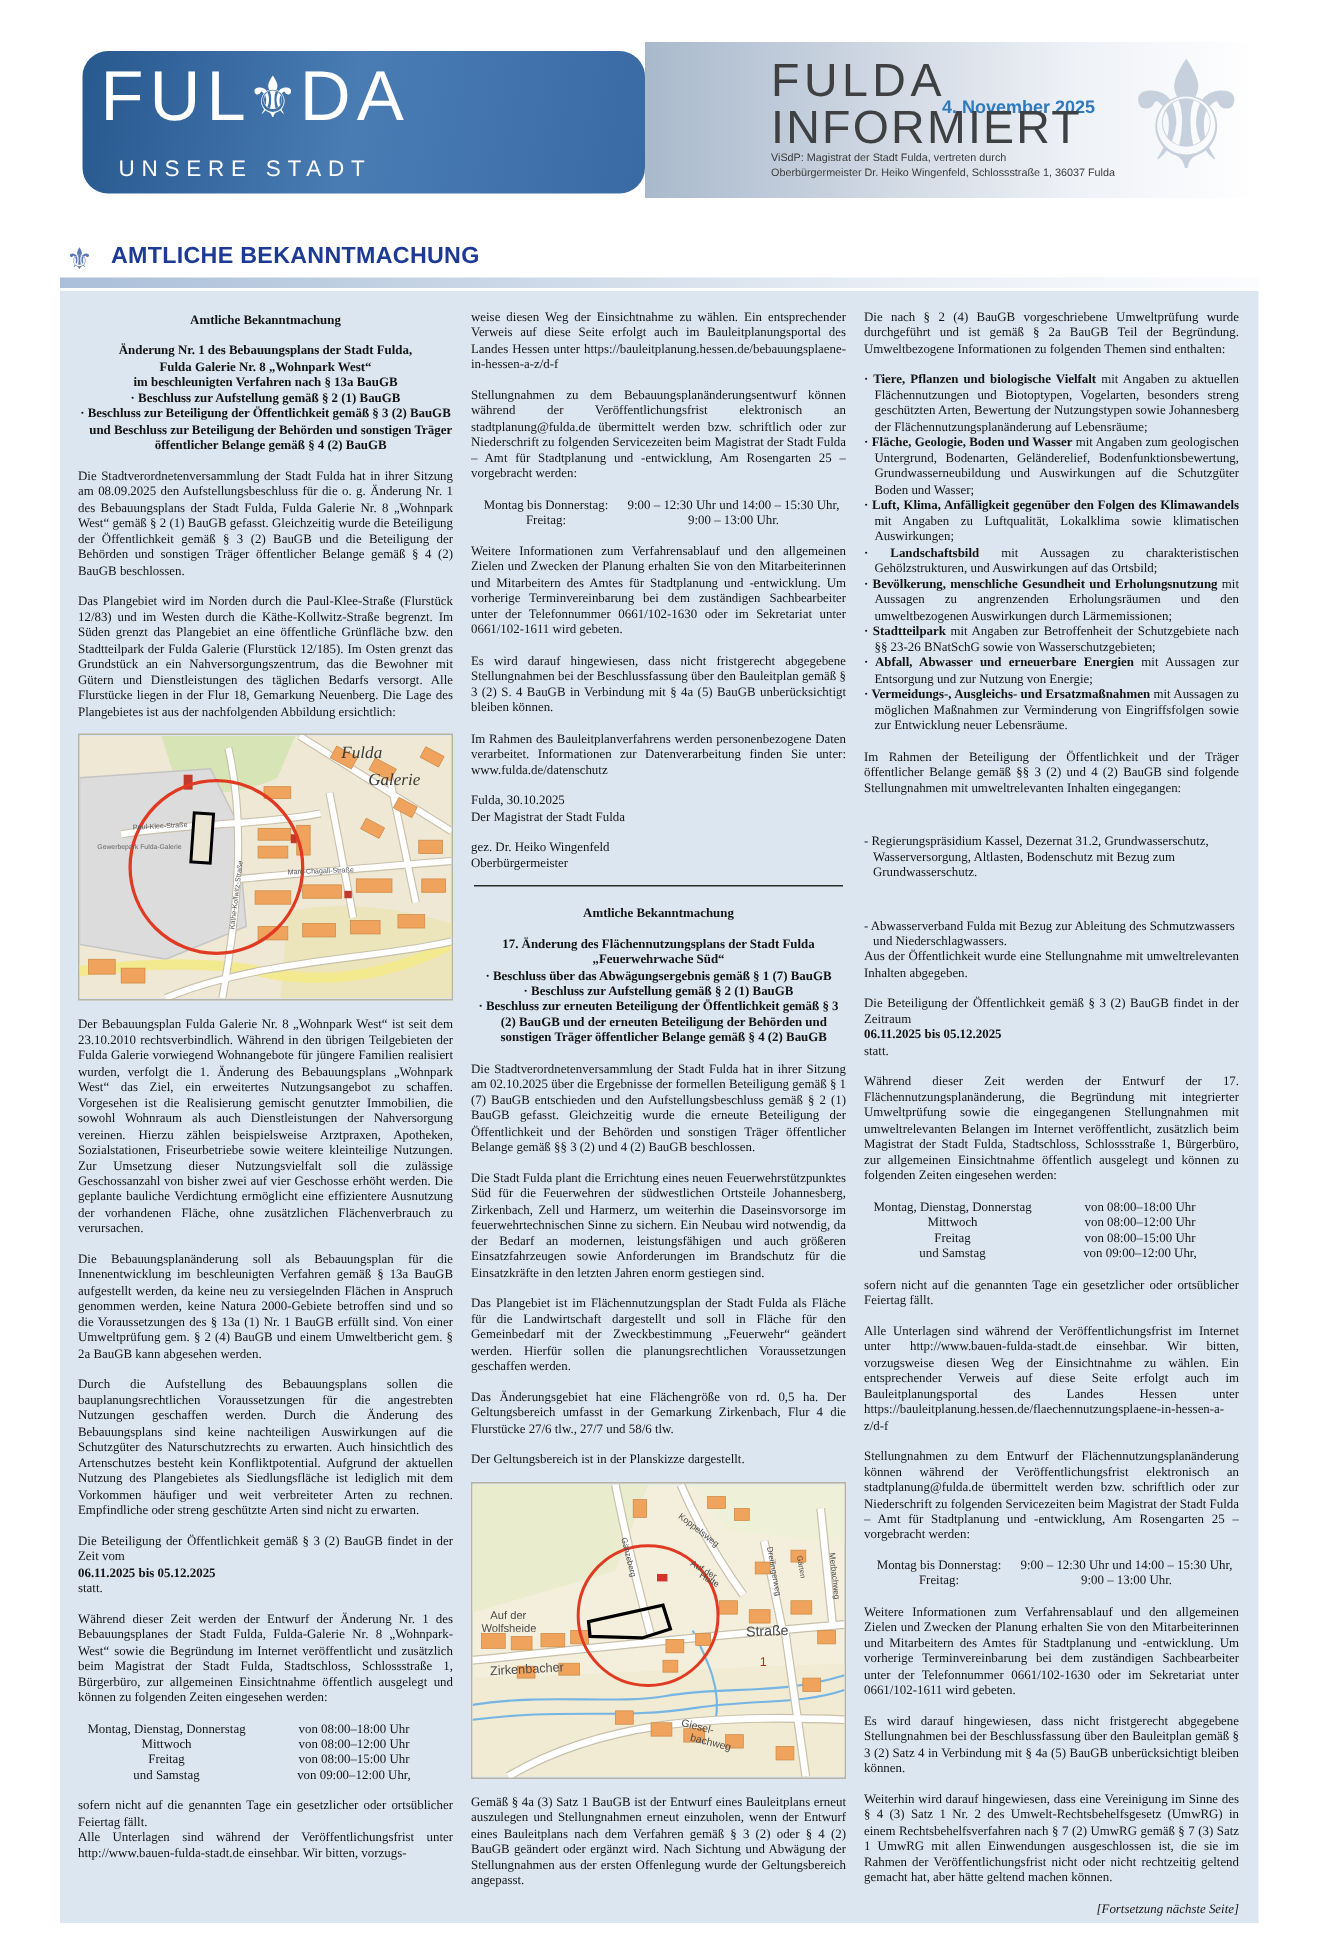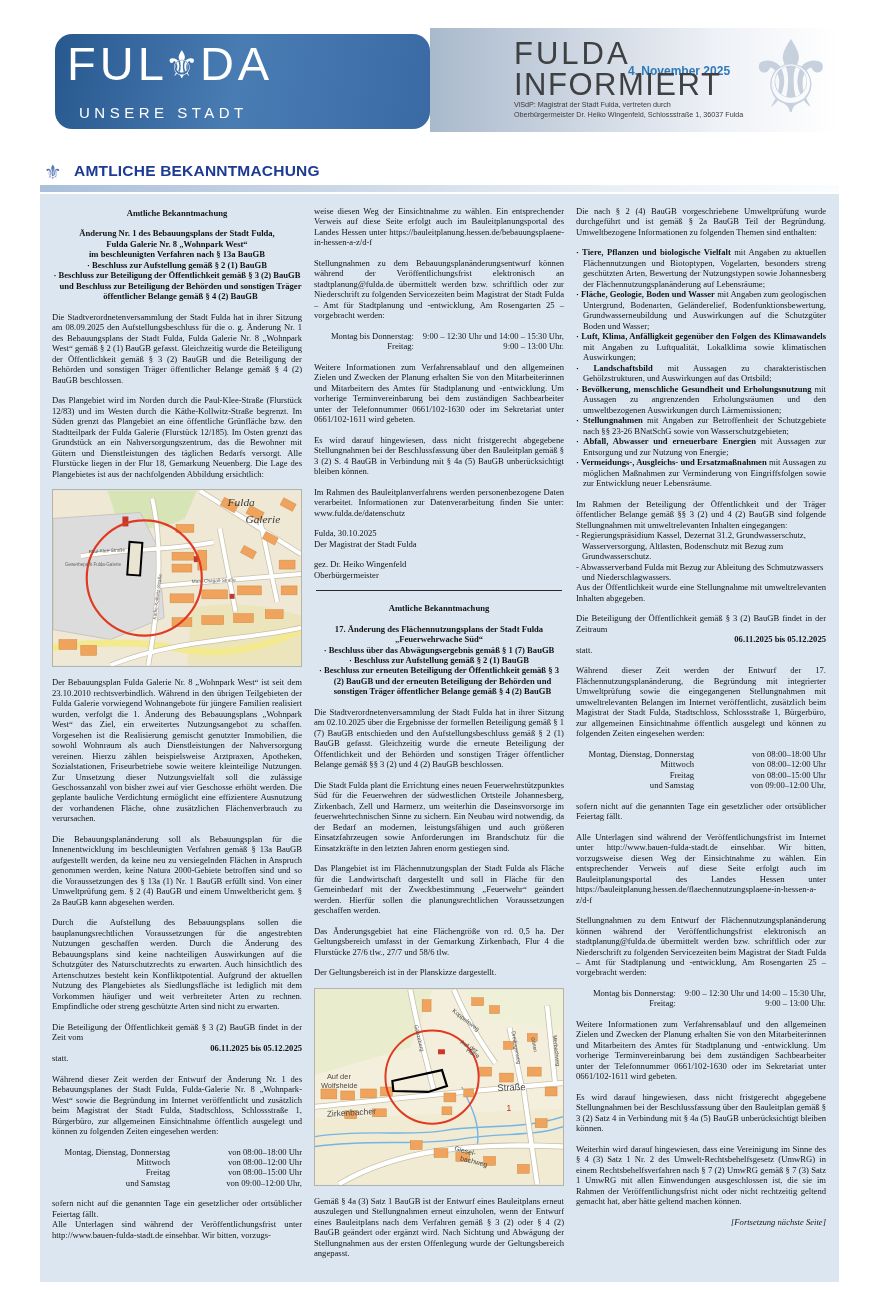--- a/index.html
+++ b/index.html
@@ -41,23 +41,23 @@
   .content{position:absolute;left:40px;top:194px;width:799px;height:1088px;
     background:#dce6f1;box-sizing:border-box;padding:12px 12px 0 12px;
     display:flex;gap:12px;overflow:hidden;}
   .col{width:250px;flex:none;font-size:8.6px;line-height:1.22;text-align:justify;}
 
   .h{text-align:center;font-weight:bold;margin:2px 0 10px;}
   .tb{font-weight:bold;margin:0 0 10px;text-align:center;}
   .tb .bl{padding-left:7px;text-indent:-7px;}
   .p{margin:0 0 10px;}
   .m0{margin-bottom:0;}
-  .dash{padding-left:6px;text-indent:-6px;text-align:left;margin-bottom:0;}
-  .date{text-align:right;font-weight:bold;margin:0;}
-  .times .trow{display:flex;text-align:right;}
+  .dash{padding-left:6px;text-indent:-6px;text-align:left;margin-bottom:0;margin-top:25px;}
+  .date{text-align:left;font-weight:bold;margin:0;}
+  .times .trow{display:flex;text-align:center;}
   .times .c1{flex:none;}
   .times .c2{flex:1;}
   .blist .bullet{padding-left:7px;text-indent:-7px;margin:0;}
   .bb{font-weight:bold;}
   .rule{border-top:1px solid #2a2a2a;margin:4px 2px 12px;}
   .cont{text-align:right;font-style:italic;margin:0 0 8px;}
   .map{margin:2px 0 10px;}
   .map svg{display:block;border:1px solid #b9b2a0;}
   .mlbl-big{font-family:"Liberation Serif",serif;font-style:italic;font-size:11.5px;fill:#3a3a3a;}
   .mlbl-sm{font-family:"Liberation Sans",sans-serif;font-size:4.6px;fill:#666;}
@@ -311,21 +311,21 @@
         <div class="p">Gemäß § 4a (3) Satz 1 BauGB ist der Entwurf eines Bauleitplans erneut auszulegen und Stellungnahmen erneut einzuholen, wenn der Entwurf eines Bauleitplans nach dem Verfahren gemäß § 3 (2) oder § 4 (2) BauGB geändert oder ergänzt wird. Nach Sichtung und Abwägung der Stellungnahmen aus der ersten Offenlegung wurde der Geltungsbereich angepasst.</div>
       </div>
     <div class="col">
         <div class="p">Die nach § 2 (4) BauGB vorgeschriebene Umweltprüfung wurde durchgeführt und ist gemäß § 2a BauGB Teil der Begründung. Umweltbezogene Informationen zu folgenden Themen sind enthalten:</div>
         <div class="p blist">
           <div class="bullet"><span class="bb">· Tiere, Pflanzen und biologische Vielfalt</span><span> mit Angaben zu aktuellen Flächennutzungen und Biotoptypen, Vogelarten, besonders streng geschützten Arten, Bewertung der Nutzungstypen sowie Johannesberg der Flächennutzungsplanänderung auf Lebensräume;</span></div>
           <div class="bullet"><span class="bb">· Fläche, Geologie, Boden und Wasser</span><span> mit Angaben zum geologischen Untergrund, Bodenarten, Geländerelief, Bodenfunktionsbewertung, Grundwasserneubildung und Auswirkungen auf die Schutzgüter Boden und Wasser;</span></div>
           <div class="bullet"><span class="bb">· Luft, Klima, Anfälligkeit gegenüber den Folgen des Klimawandels</span><span> mit Angaben zu Luftqualität, Lokalklima sowie klimatischen Auswirkungen;</span></div>
           <div class="bullet"><span class="bb">· Landschaftsbild</span><span> mit Aussagen zu charakteristischen Gehölzstrukturen, und Auswirkungen auf das Ortsbild;</span></div>
           <div class="bullet"><span class="bb">· Bevölkerung, menschliche Gesundheit und Erholungsnutzung</span><span> mit Aussagen zu angrenzenden Erholungsräumen und den umweltbezogenen Auswirkungen durch Lärmemissionen;</span></div>
-          <div class="bullet"><span class="bb">· Stellungnahmen</span><span> mit Angaben zur Betroffenheit der Schutzgebiete nach §§ 23-26 BNatSchG sowie von Wasserschutzgebieten;</span></div>
+          <div class="bullet"><span class="bb">· Stadtteilpark</span><span> mit Angaben zur Betroffenheit der Schutzgebiete nach §§ 23-26 BNatSchG sowie von Wasserschutzgebieten;</span></div>
           <div class="bullet"><span class="bb">· Abfall, Abwasser und erneuerbare Energien</span><span> mit Aussagen zur Entsorgung und zur Nutzung von Energie;</span></div>
           <div class="bullet"><span class="bb">· Vermeidungs-, Ausgleichs- und Ersatzmaßnahmen</span><span> mit Aussagen zu möglichen Maßnahmen zur Verminderung von Eingriffsfolgen sowie zur Entwicklung neuer Lebensräume.</span></div>
         </div>
         <div class="p m0">Im Rahmen der Beteiligung der Öffentlichkeit und der Träger öffentlicher Belange gemäß §§ 3 (2) und 4 (2) BauGB sind folgende Stellungnahmen mit umweltrelevanten Inhalten eingegangen:</div>
         <div class="p dash">- Regierungspräsidium Kassel, Dezernat 31.2, Grundwasserschutz, Wasserversorgung, Altlasten, Bodenschutz mit Bezug zum Grundwasserschutz.</div>
         <div class="p dash">- Abwasserverband Fulda mit Bezug zur Ableitung des Schmutzwassers und Niederschlagwassers.</div>
         <div class="p">Aus der Öffentlichkeit wurde eine Stellungnahme mit umweltrelevanten Inhalten abgegeben.</div>
         <div class="p m0">Die Beteiligung der Öffentlichkeit gemäß § 3 (2) BauGB findet in der Zeitraum</div>
         <div class="date">06.11.2025 bis 05.12.2025</div>
         <div class="p">statt.</div>

